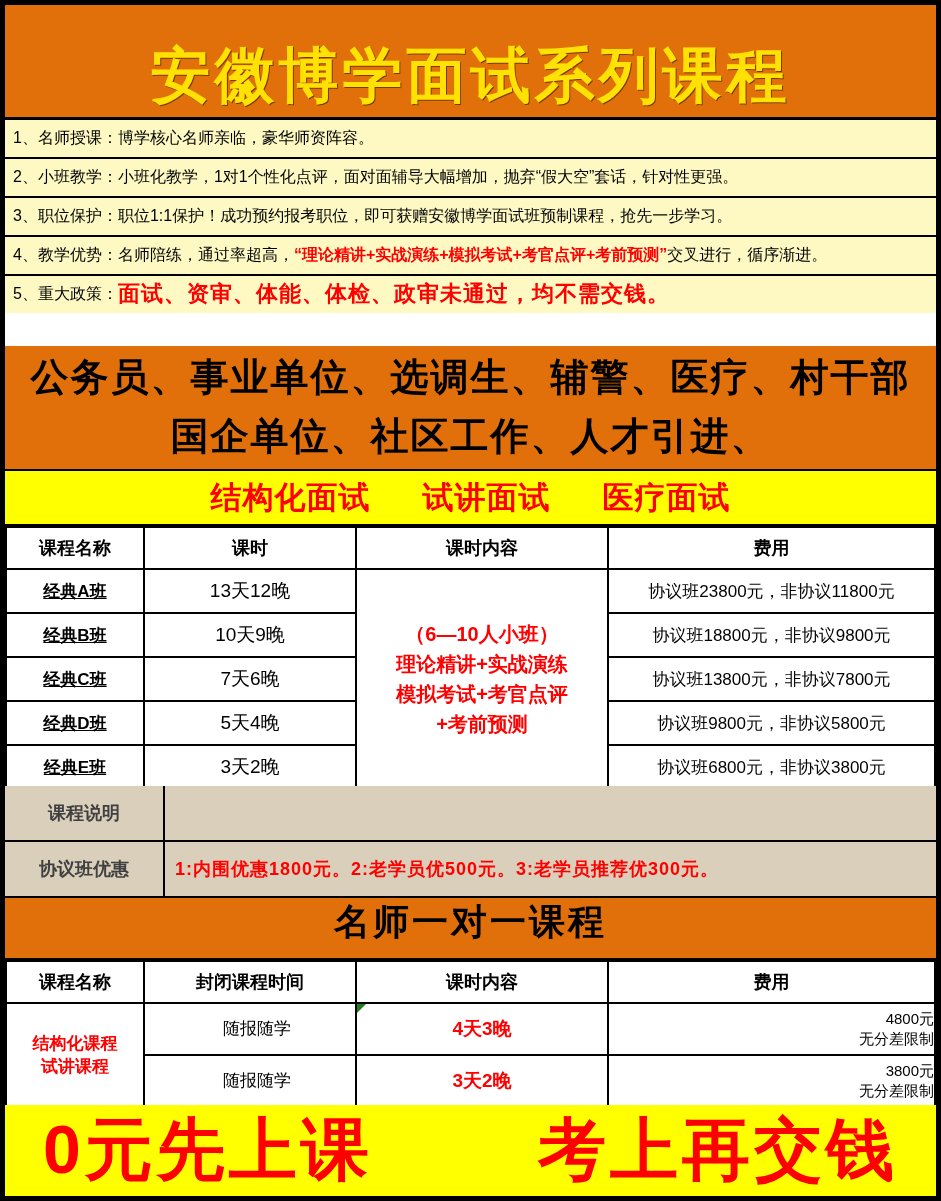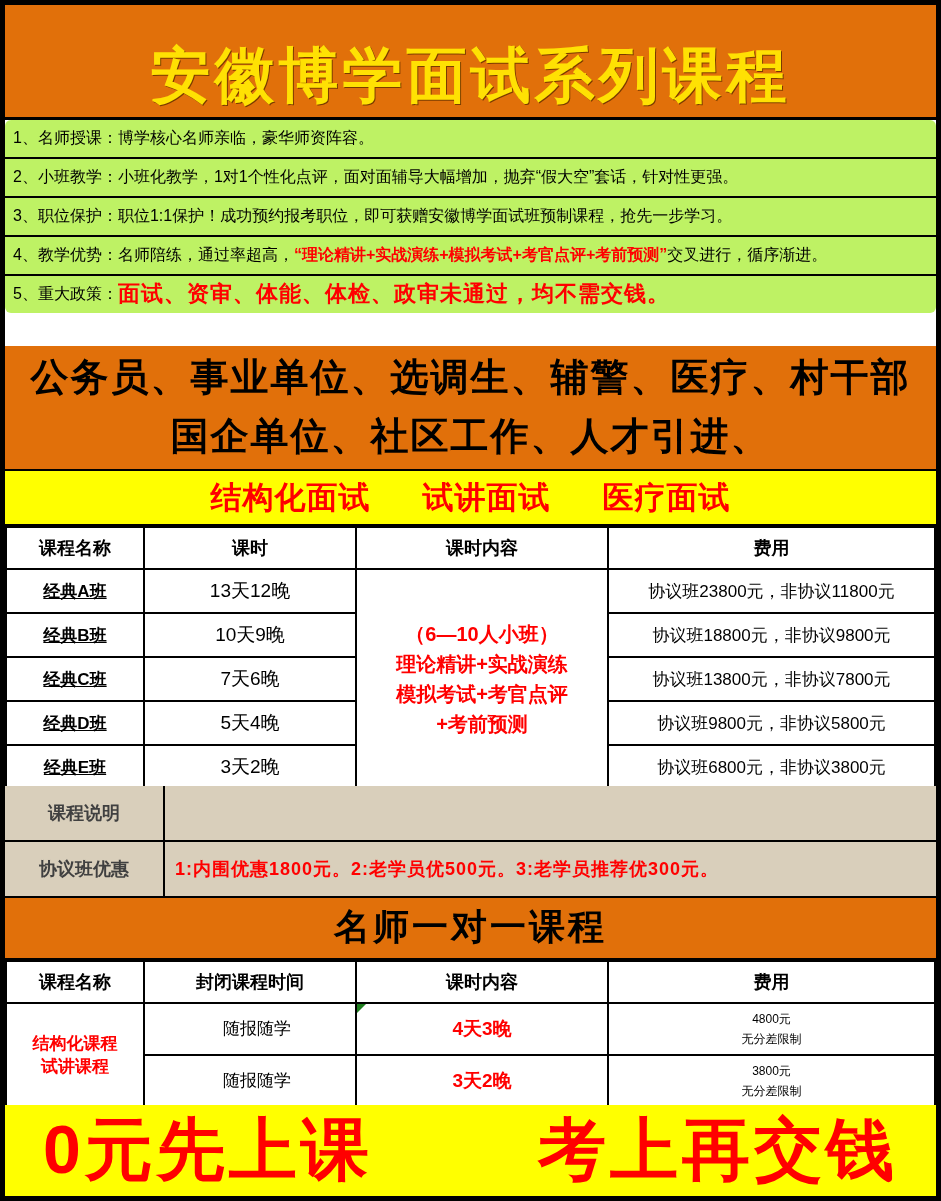--- a/index.html
+++ b/index.html
@@ -4,21 +4,21 @@
 <style>
   html,body{margin:0;padding:0;background:#ffffff;}
   body{width:941px;font-family:"Liberation Sans","DejaVu Sans",sans-serif;}
   .page{box-sizing:border-box;width:941px;height:1201px;border:5px solid #000;background:#fff;display:flex;flex-direction:column;}
 
   
   .header{box-sizing:border-box;height:117px;background:#E1700A;border-bottom:3px solid #000;display:flex;align-items:flex-end;justify-content:center;}
   .header .title{color:#FFE103;font-size:60px;font-weight:bold;letter-spacing:4px;text-shadow:1px 1px 0 #7a3b00;}
 
   
-  .intro{box-sizing:border-box;height:196px;display:flex;flex-direction:column;background:#bef264;border-radius:6px;}
+  .intro{box-sizing:border-box;height:196px;display:flex;flex-direction:column;background:#fef9c3;}
   .intro-row{box-sizing:border-box;flex:1;display:flex;align-items:center;padding-left:8px;border-bottom:2px solid #000;font-size:16px;color:#000;white-space:nowrap;}
   .intro-row:last-child{border-bottom:none;}
   .hl-red{color:#FF0000;font-weight:bold;}
   .hl-red-big{color:#FF0000;font-weight:bold;font-size:22px;letter-spacing:1px;}
 
   
   .jobs{box-sizing:border-box;height:128px;background:#E1700A;border-bottom:2px solid #000;display:flex;flex-direction:column;align-items:center;justify-content:center;gap:8px;margin-top:33px;}
   .jobs div{color:#000;font-weight:bold;font-size:38px;letter-spacing:2px;}
 
   
@@ -38,34 +38,34 @@
   .cell-hours{font-size:19px;}
   .cell-fee{font-size:17px;}
   .cell-content{color:#FF0000;font-weight:bold;font-size:20px;line-height:30px;}
 
   
   .note-row{box-sizing:border-box;height:57px;background:#D9CFBB;border-bottom:2px solid #000;display:flex;}
   .note-label{box-sizing:border-box;width:160px;border-right:2px solid #000;display:flex;align-items:center;justify-content:center;color:#404040;font-weight:bold;font-size:18px;}
   .note-text{flex:1;display:flex;align-items:center;padding-left:10px;color:#FF0000;font-weight:bold;font-size:18px;letter-spacing:1px;}
 
   
-  .banner-one{box-sizing:border-box;height:63px;background:#E1700A;border-bottom:2px solid #000;display:flex;align-items:center;justify-content:center;}
+  .banner-one{box-sizing:border-box;height:63px;background:#E1700A;border-bottom:2px solid #000;display:flex;justify-content:center;}
   .banner-one span{color:#000;font-weight:bold;font-size:36px;letter-spacing:3px;}
 
   
   .t2-wrap{box-sizing:border-box;height:148px;}
   .t2 col.c1{width:138px}.t2 col.c2{width:212px}.t2 col.c3{width:252px}.t2 col.c4{width:auto}
   .t2 tr.hdr{height:42px;}
   .t2 tr.data{height:52px;}
   .t2 .cell-course{padding:6px 0;}
   .t2 .cell-course div{color:#FF0000;font-weight:bold;font-size:17px;height:50%;display:flex;align-items:center;justify-content:center;}
   .cell-sched{font-size:17px;padding-left:14px;}
   .cell-hours2{color:#FF0000;font-weight:bold;font-size:19px;position:relative;}
   .excel-flag{position:absolute;top:0;left:0;width:0;height:0;border-top:9px solid #1e7e1e;border-right:9px solid transparent;}
-  .cell-fee2{font-size:12px;line-height:20px;}
+  .cell-fee2{font-size:15px;line-height:20px;text-align:right;}
 
   
   .bottom{box-sizing:border-box;flex:1;background:#FFFF00;display:flex;align-items:center;justify-content:space-between;padding:0 38px;}
   .bottom span{color:#FF0000;font-weight:bold;font-size:68px;letter-spacing:4px;}
 </style>
 </head>
 <body>
 
 <div class="page">
 

